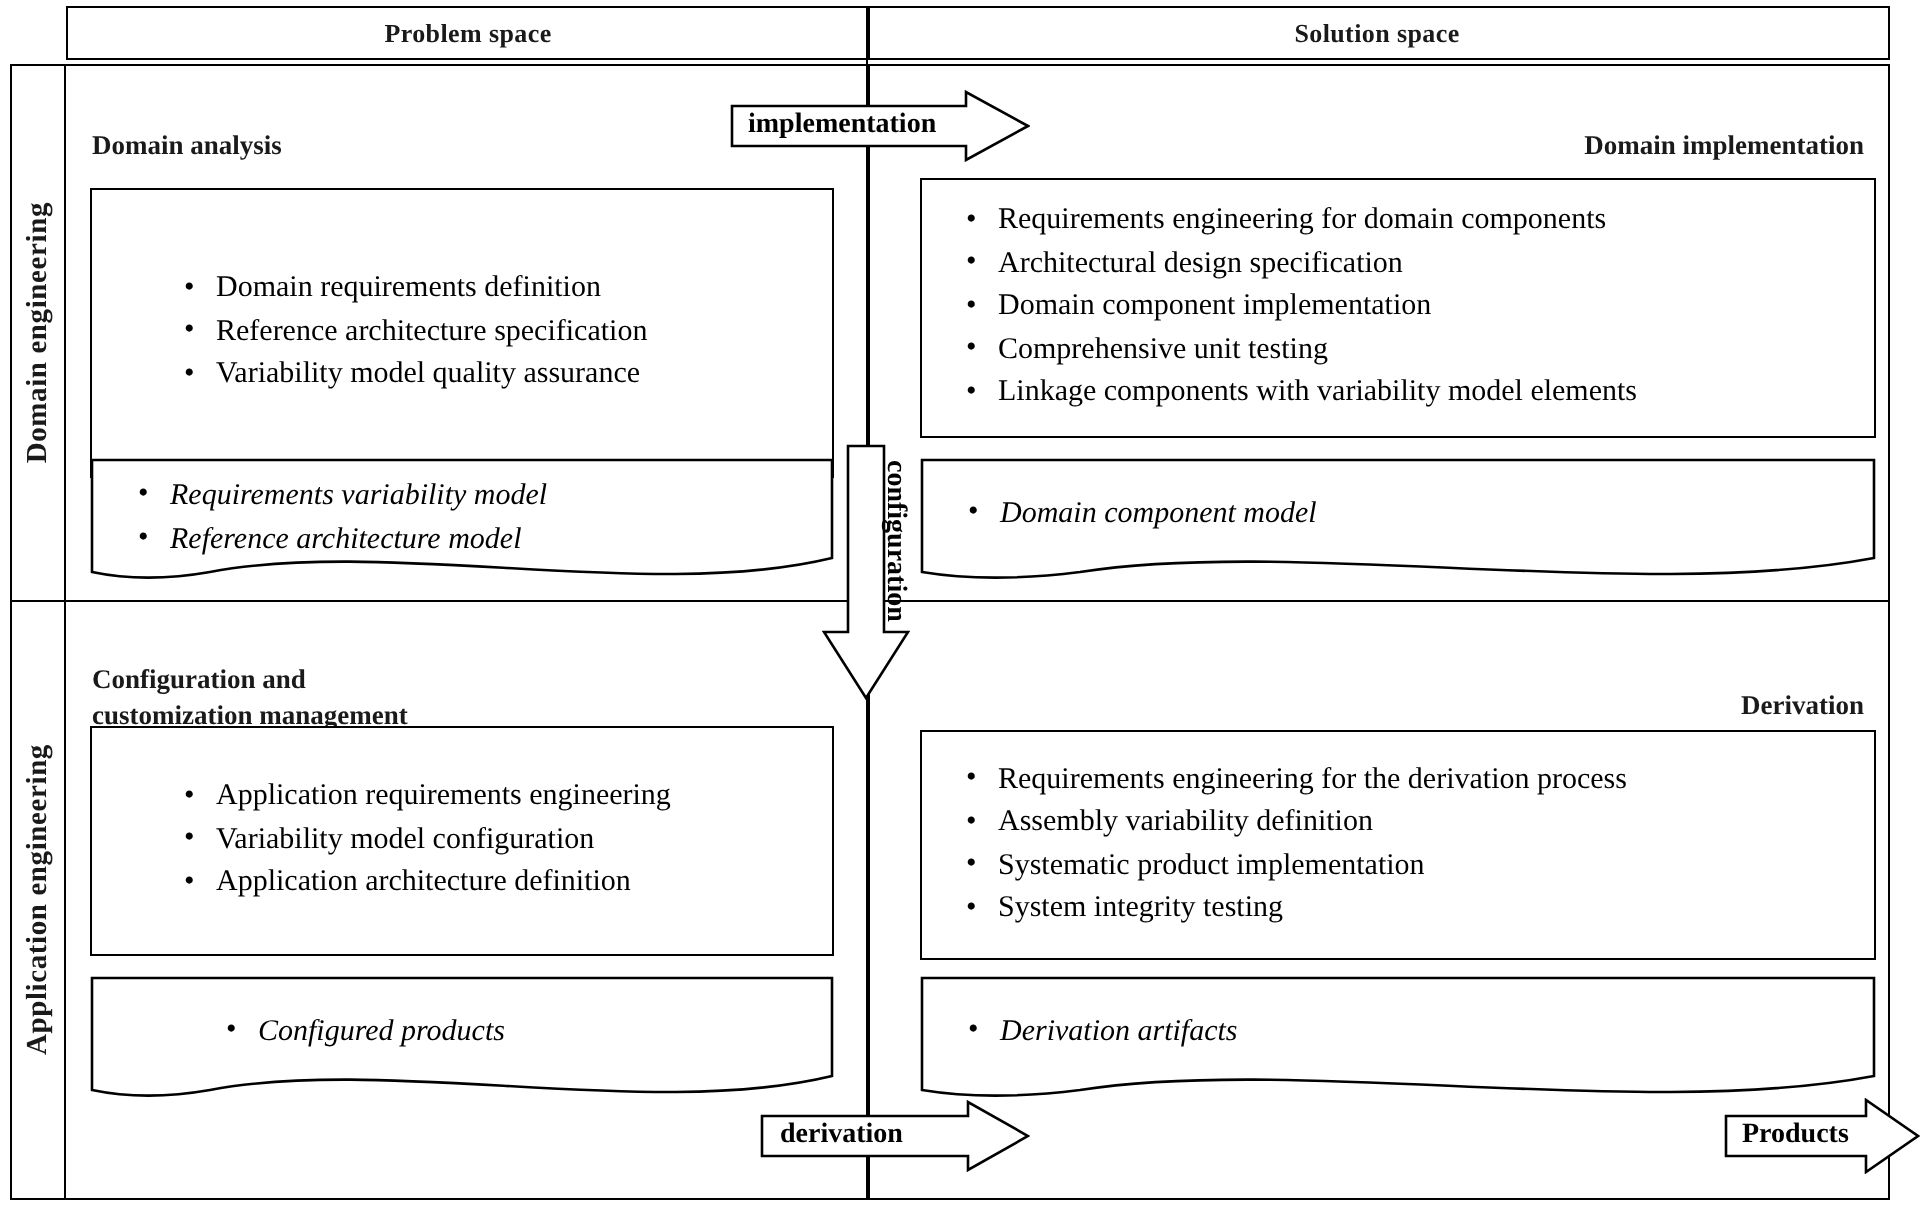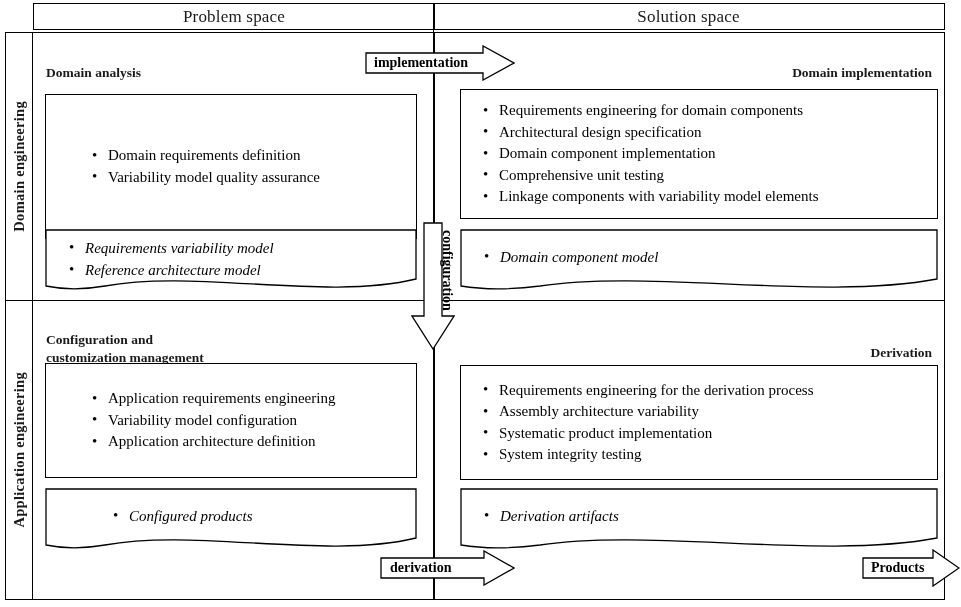--- a/index.html
+++ b/index.html
@@ -27,22 +27,22 @@
     border: 1.5px solid #000;
     background: #fff;
   }
   .hdr-cell {
     position: absolute;
     top: 0;
     height: 100%;
     display: flex;
     align-items: center;
     justify-content: center;
-    font-weight: normal;
-    font-size: 17px;
+    font-weight: bold;
+    font-size: 13px;
     letter-spacing: 0.2px;
     color: #1a1a1a;
   }
   .hdr-divider {
     position: absolute;
     top: 0;
     bottom: 0;
     width: 0;
     border-left: 1.5px solid #000;
   }
@@ -226,20 +226,21 @@
 
     <div class="space-divider" style="left:428px; top:267px; height:299px;"></div>
 
     <div class="q-title" style="left:40px; top:13px;">
       <span>Domain analysis</span>
     </div>
 
     <div class="abs act-box" style="left:39px; top:61px; width:372px; height:145px; padding-left:44px;">
       <ul>
         <li>Domain requirements definition</li>
+        <li>Reference architecture specification</li>
         <li>Variability model quality assurance</li>
       </ul>
     </div>
 
     <div class="art-wrap" style="left:39px; top:196px; width:372px; height:62px;">
       <svg viewBox="0 0 372 62" preserveAspectRatio="none">
         <path d="M1 1 L371 1 L371 50 C 280 72, 150 40, 60 57 C 40 60.5, 20 61, 1 57 Z" fill="#ffffff" stroke="#000000" stroke-width="1.3" vector-effect="non-scaling-stroke"></path>
       </svg>
       <div class="art-content" style="padding:8px 0 0 22px;">
         <ul>
@@ -298,21 +299,21 @@
       </div>
     </div>
 
     <div class="q-title right" style="right:12px; top:293px;">
       <span>Derivation</span>
     </div>
 
     <div class="abs act-box" style="left:454px; top:332px; width:478px; height:115px; padding-left:20px;">
       <ul>
         <li>Requirements engineering for the derivation process</li>
-        <li>Assembly architecture variability</li>
+        <li>Assembly variability definition</li>
         <li>Systematic product implementation</li>
         <li>System integrity testing</li>
       </ul>
     </div>
 
     <div class="art-wrap" style="left:454px; top:455px; width:478px; height:62px;">
       <svg viewBox="0 0 478 62" preserveAspectRatio="none">
         <path d="M1 1 L477 1 L477 50 C 360 72, 190 40, 80 57 C 52 60.5, 25 61, 1 57 Z" fill="#ffffff" stroke="#000000" stroke-width="1.3" vector-effect="non-scaling-stroke"></path>
       </svg>
       <div class="art-content" style="padding:17px 0 0 22px;">

